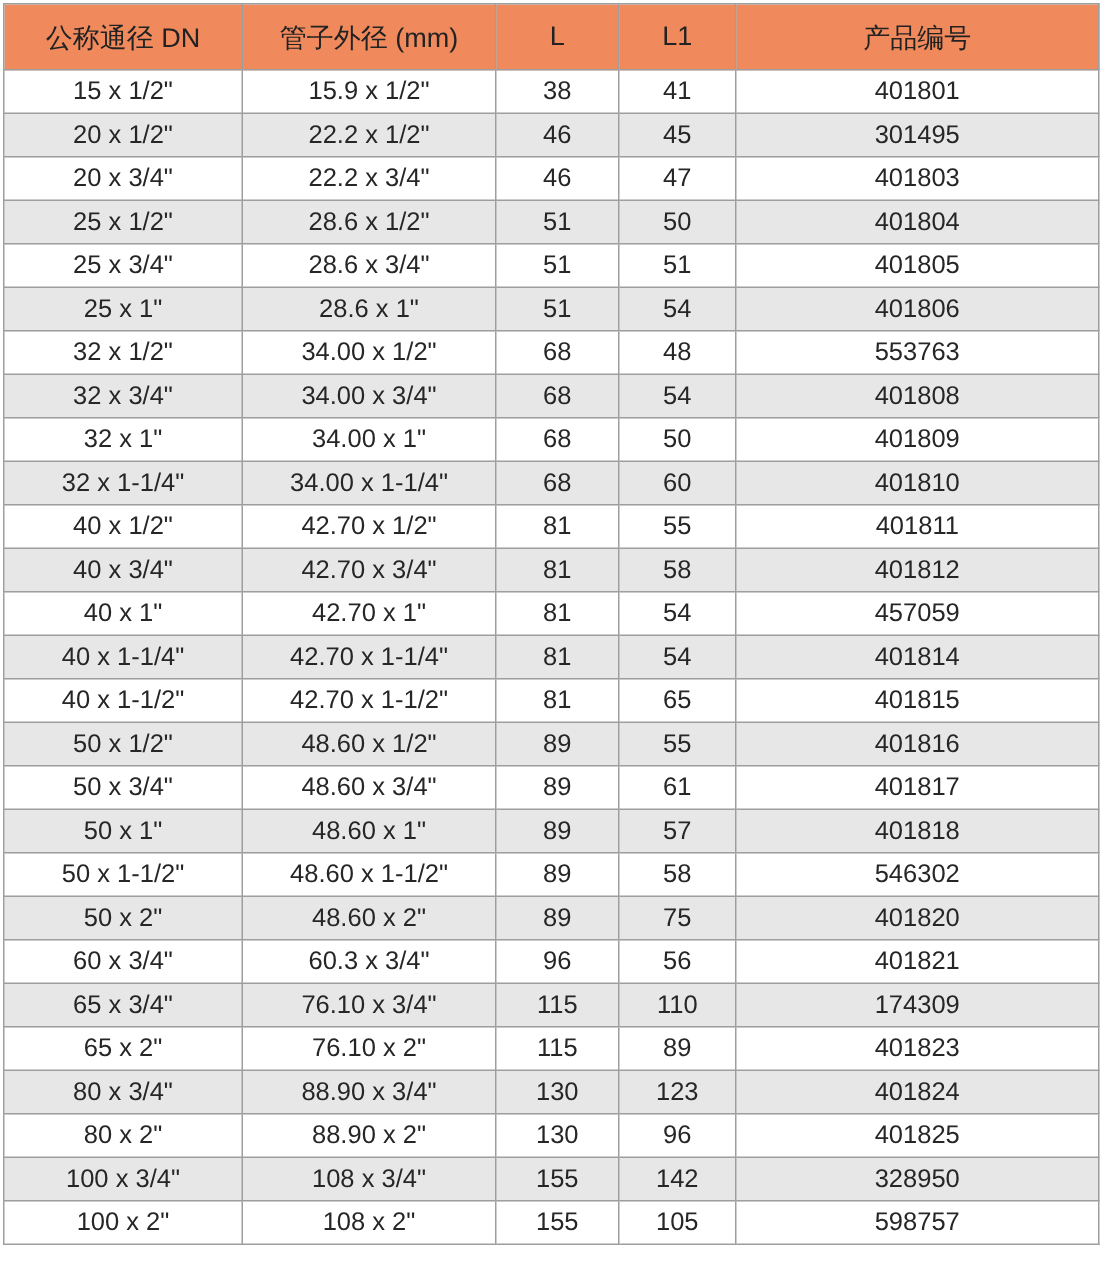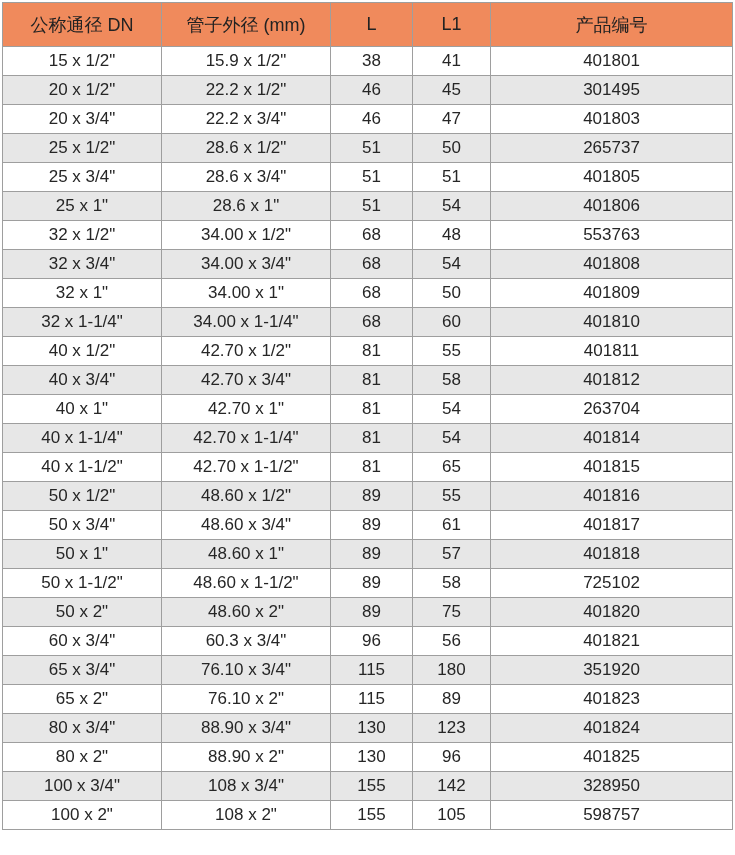--- a/index.html
+++ b/index.html
@@ -104,21 +104,21 @@
           <td>22.2 x 3/4"</td>
           <td>46</td>
           <td>47</td>
           <td>401803</td>
         </tr>
         <tr class="alt">
           <td>25 x 1/2"</td>
           <td>28.6 x 1/2"</td>
           <td>51</td>
           <td>50</td>
-          <td>265737</td>
+          <td>401804</td>
         </tr>
         <tr>
           <td>25 x 3/4"</td>
           <td>28.6 x 3/4"</td>
           <td>51</td>
           <td>51</td>
           <td>401805</td>
         </tr>
         <tr class="alt">
           <td>25 x 1"</td>
@@ -167,21 +167,21 @@
           <td>42.70 x 3/4"</td>
           <td>81</td>
           <td>58</td>
           <td>401812</td>
         </tr>
         <tr>
           <td>40 x 1"</td>
           <td>42.70 x 1"</td>
           <td>81</td>
           <td>54</td>
-          <td>263704</td>
+          <td>457059</td>
         </tr>
         <tr class="alt">
           <td>40 x 1-1/4"</td>
           <td>42.70 x 1-1/4"</td>
           <td>81</td>
           <td>54</td>
           <td>401814</td>
         </tr>
         <tr>
           <td>40 x 1-1/2"</td>
@@ -209,42 +209,42 @@
           <td>48.60 x 1"</td>
           <td>89</td>
           <td>57</td>
           <td>401818</td>
         </tr>
         <tr>
           <td>50 x 1-1/2"</td>
           <td>48.60 x 1-1/2"</td>
           <td>89</td>
           <td>58</td>
-          <td>725102</td>
+          <td>546302</td>
         </tr>
         <tr class="alt">
           <td>50 x 2"</td>
           <td>48.60 x 2"</td>
           <td>89</td>
           <td>75</td>
           <td>401820</td>
         </tr>
         <tr>
           <td>60 x 3/4"</td>
           <td>60.3 x 3/4"</td>
           <td>96</td>
           <td>56</td>
           <td>401821</td>
         </tr>
         <tr class="alt">
           <td>65 x 3/4"</td>
           <td>76.10 x 3/4"</td>
           <td>115</td>
-          <td>180</td>
-          <td>351920</td>
+          <td>110</td>
+          <td>174309</td>
         </tr>
         <tr>
           <td>65 x 2"</td>
           <td>76.10 x 2"</td>
           <td>115</td>
           <td>89</td>
           <td>401823</td>
         </tr>
         <tr class="alt">
           <td>80 x 3/4"</td>

